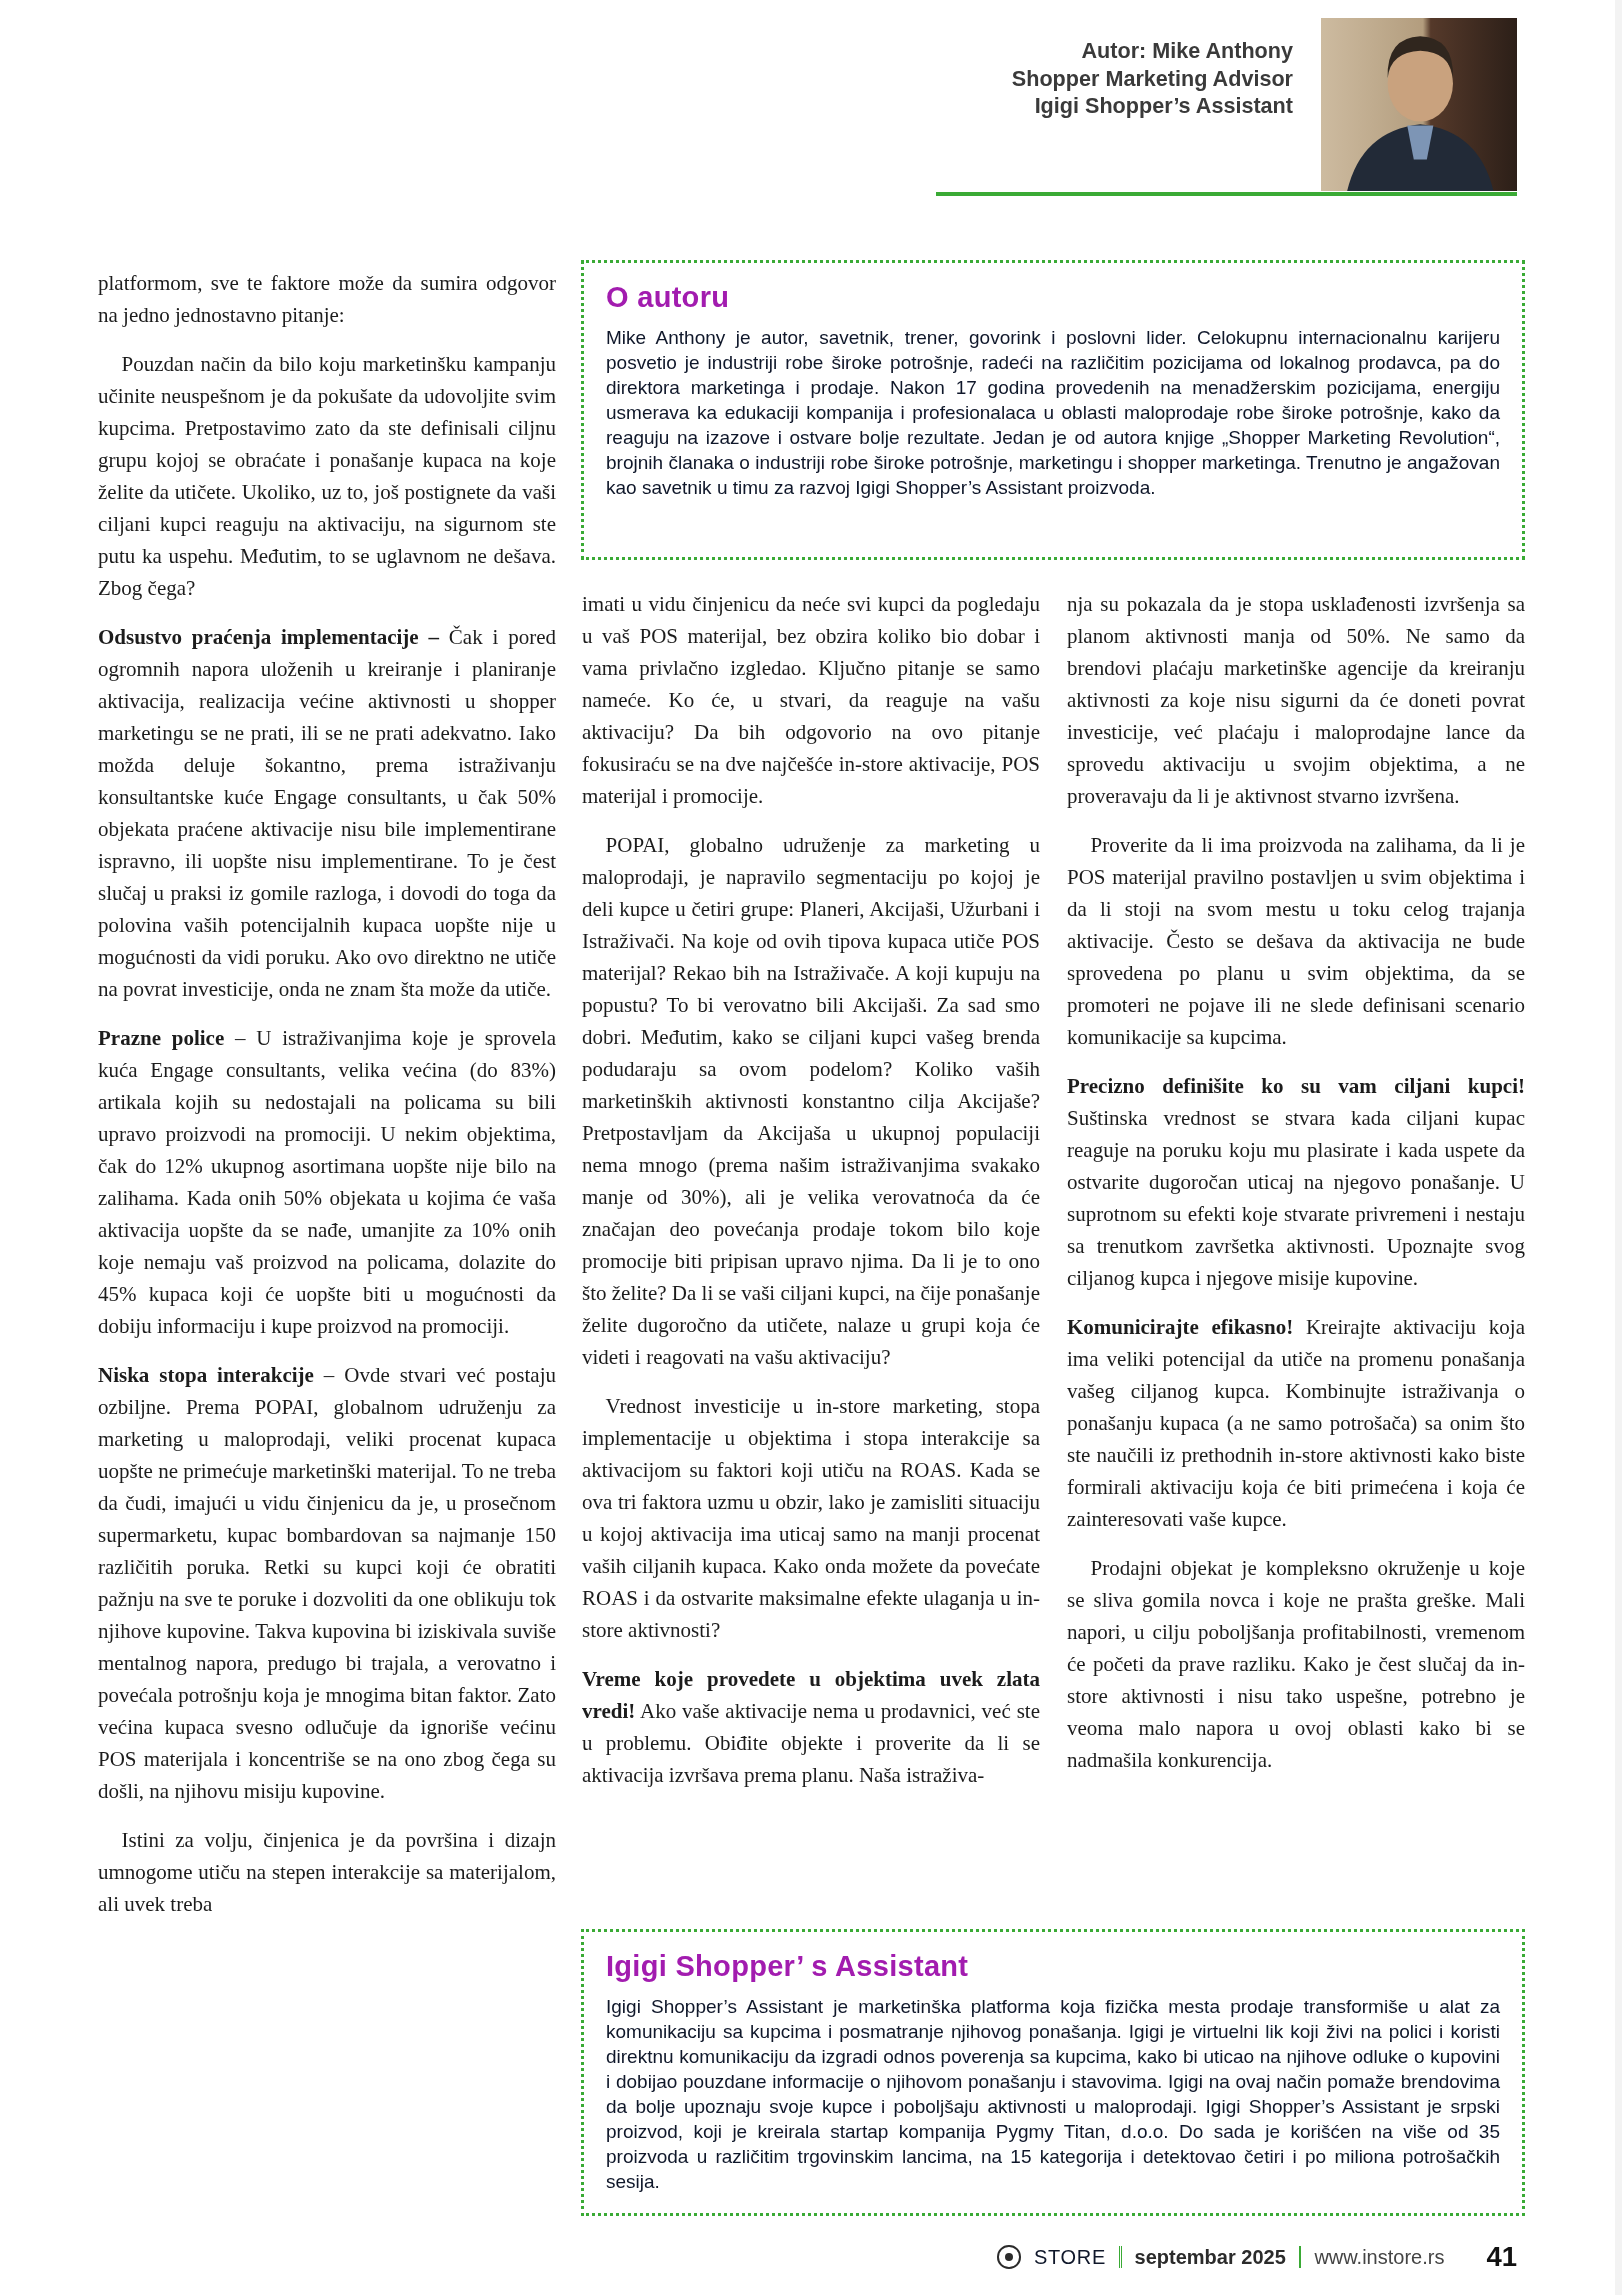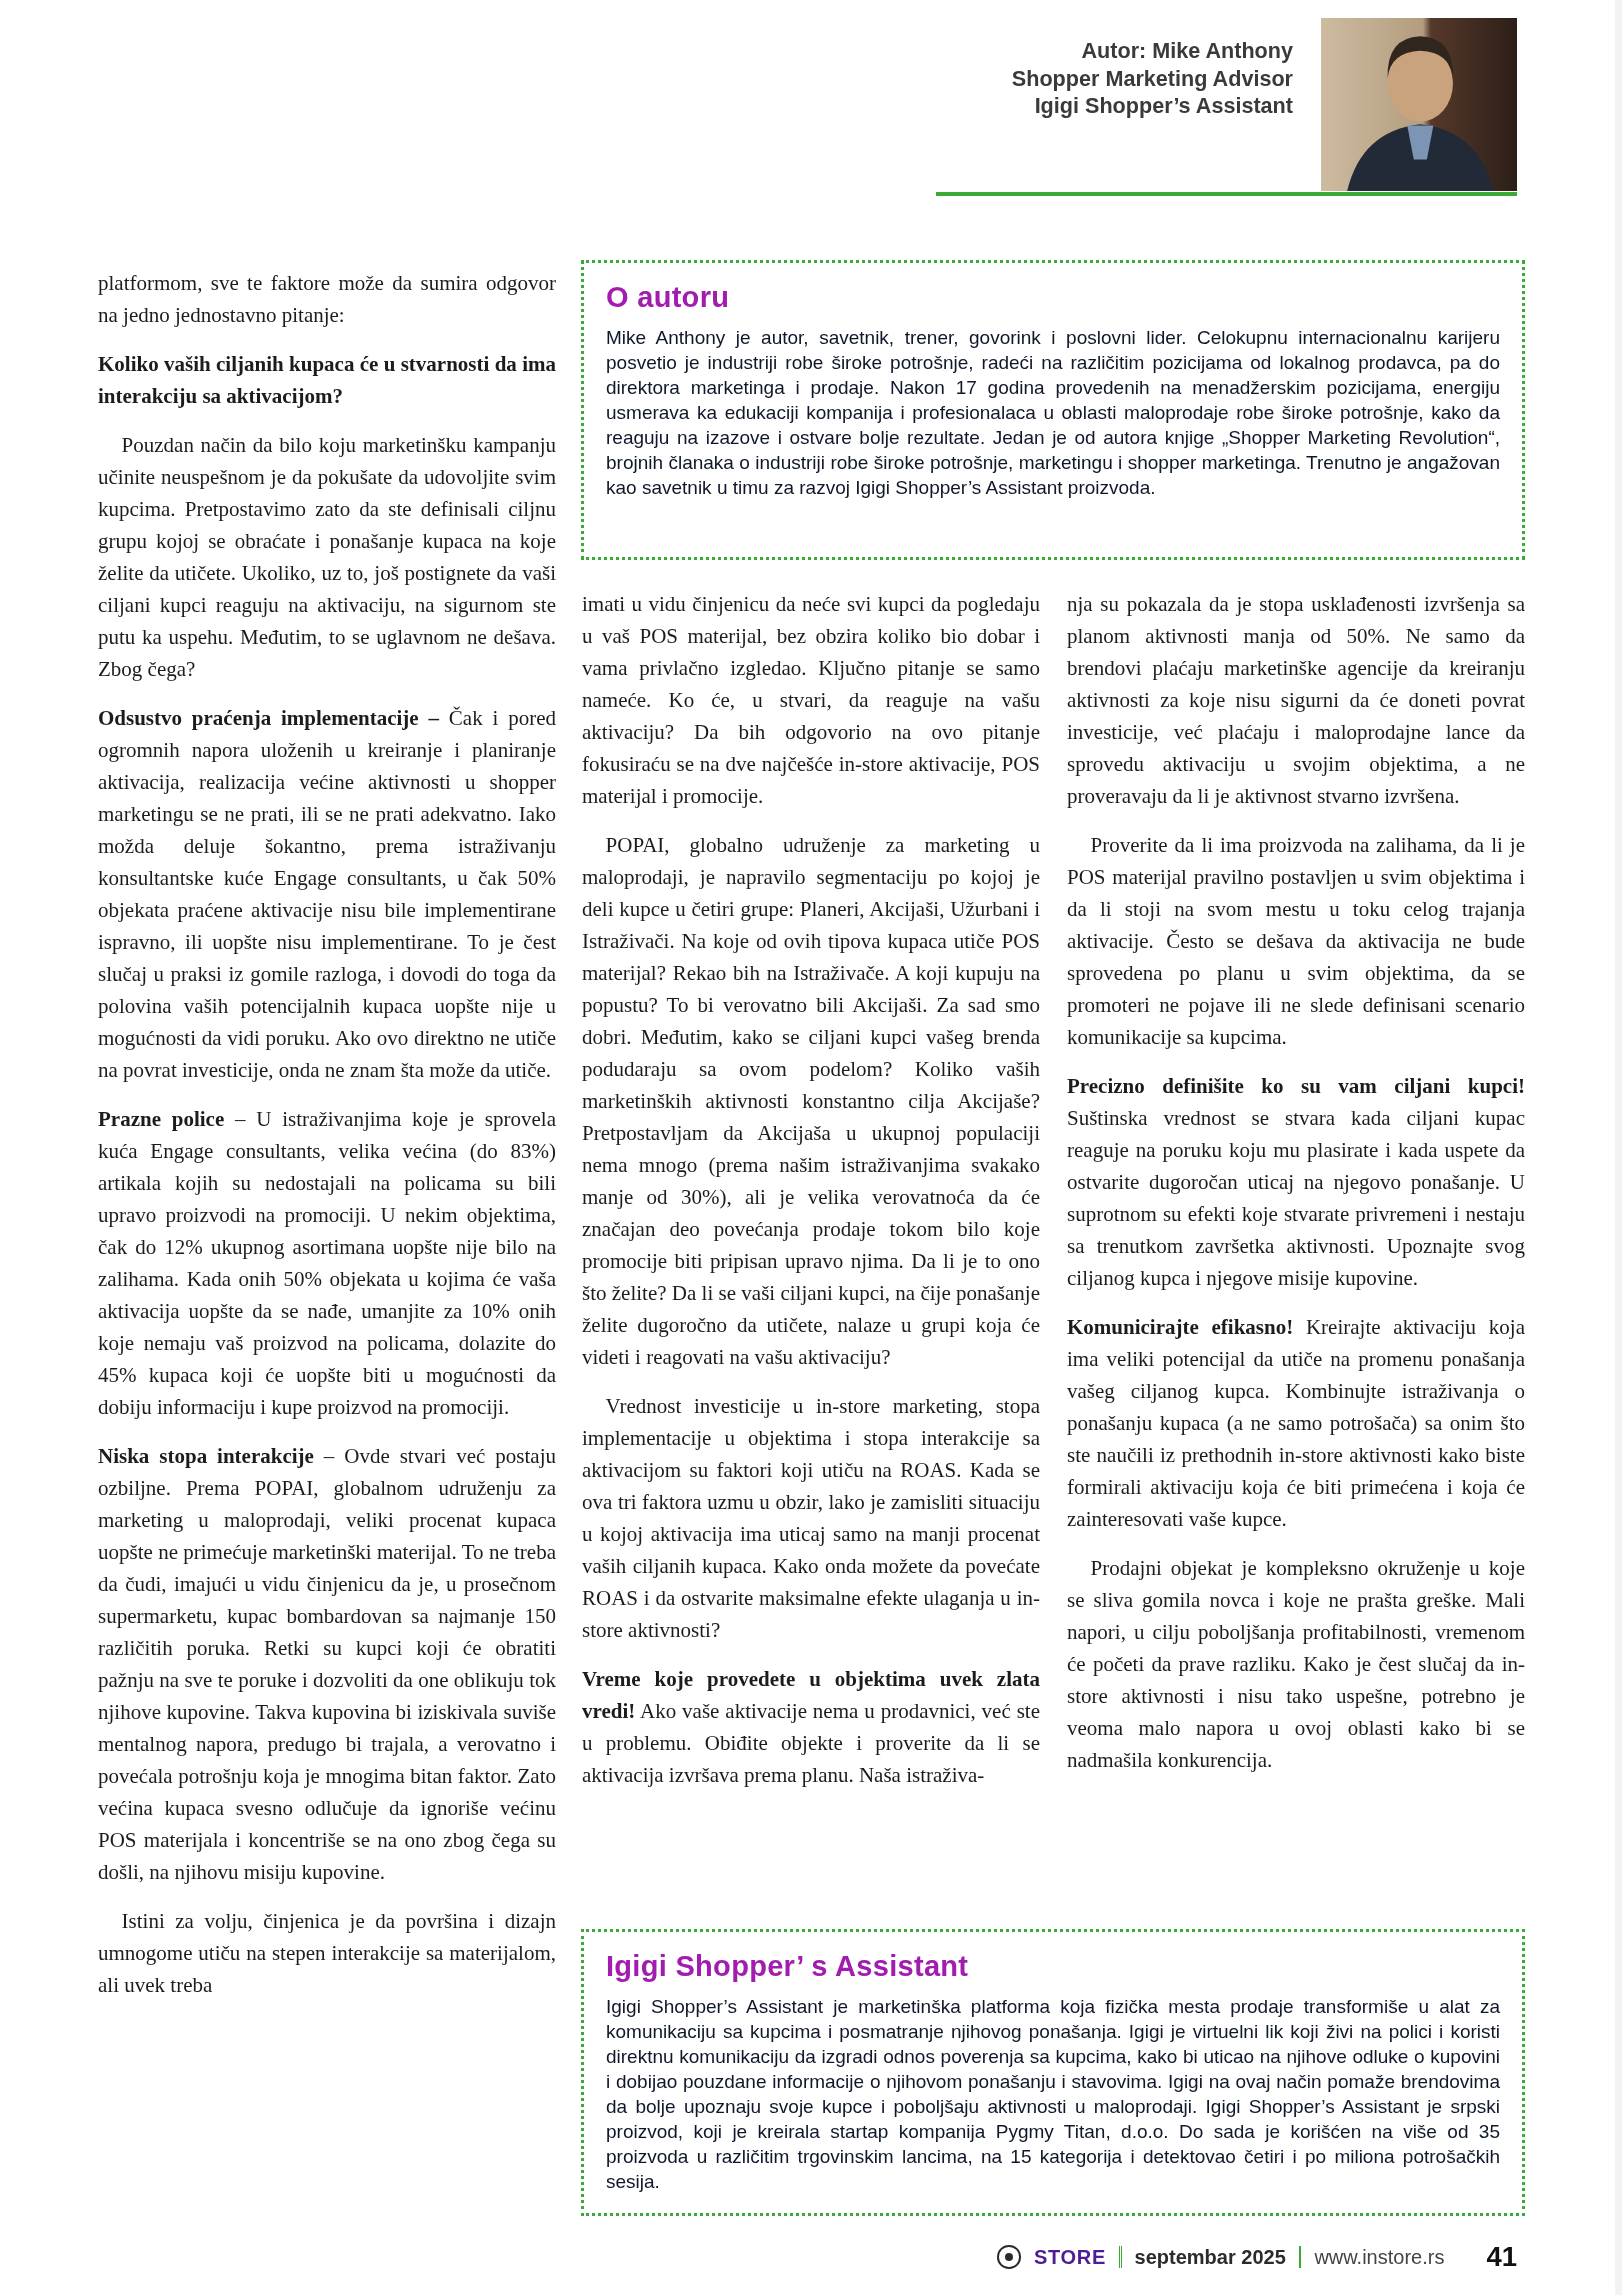--- a/index.html
+++ b/index.html
@@ -76,21 +76,21 @@
   }
   .logo-circle{
     width:23.6px;height:23.6px;border-radius:50%;
     border:2.6px solid #2b2b2b;
     display:inline-flex;align-items:center;justify-content:center;
     flex:0 0 auto;
   }
   .logo-circle::after{
     content:"";width:7.9px;height:7.9px;border-radius:50%;background:#2b2b2b;
   }
-  .f-brand{font-weight:bold;color:#4c1d95;letter-spacing:0.7px;}
+  .f-brand{font-weight:normal;color:#0f172a;letter-spacing:0.7px;}
   .sep{
     width:2.6px;height:22px;flex:0 0 auto;
     border-left:1.3px solid var(--green);
     border-right:1.3px solid var(--green);
   }
   .f-date{font-weight:bold;color:#2b2b2b;}
   .f-url{color:#444;}
   .page-num{
     margin-left:29px;
     font-family:"Liberation Sans", sans-serif;
@@ -128,21 +128,20 @@
 
   <div class="green-rule"></div>
 
   <div class="info-box about-box">
     <div class="box-title">O autoru</div>
     <div class="box-body">Mike Anthony je autor, savetnik, trener, govorink i poslovni lider. Celokupnu internacionalnu karijeru posvetio je industriji robe široke potrošnje, radeći na različitim pozicijama od lokalnog prodavca, pa do direktora marketinga i prodaje. Nakon 17 godina provedenih na menadžerskim pozicijama, energiju usmerava ka edukaciji kompanija i profesionalaca u oblasti maloprodaje robe široke potrošnje, kako da reaguju na izazove i ostvare bolje rezultate. Jedan je od autora knjige „Shopper Marketing Revolution“, brojnih članaka o industriji robe široke potrošnje, marketingu i shopper marketinga. Trenutno je angažovan kao savetnik u timu za razvoj Igigi Shopper’s Assistant proizvoda.</div>
   </div>
 
   <div class="col col-left">
     <p class="para"><span>platformom, sve te faktore može da sumira odgovor na jedno jednostavno pitanje:</span></p>
-    <p class="para head"><b>Koliko vaših ciljanih kupaca će u stvarnosti da ima interakciju sa aktivacijom?</b></p>
     <p class="para indent"><span>Pouzdan način da bilo koju marketinšku kampanju učinite neuspešnom je da pokušate da udovoljite svim kupcima. Pretpostavimo zato da ste definisali ciljnu grupu kojoj se obraćate i ponašanje kupaca na koje želite da utičete. Ukoliko, uz to, još postignete da vaši ciljani kupci reaguju na aktivaciju, na sigurnom ste putu ka uspehu. Međutim, to se uglavnom ne dešava. Zbog čega?</span></p>
     <p class="para"><b>Odsustvo praćenja implementacije –</b><span> Čak i pored ogromnih napora uloženih u kreiranje i planiranje aktivacija, realizacija većine aktivnosti u shopper marketingu se ne prati, ili se ne prati adekvatno. Iako možda deluje šokantno, prema istraživanju konsultantske kuće Engage consultants, u čak 50% objekata praćene aktivacije nisu bile implementirane ispravno, ili uopšte nisu implementirane. To je čest slučaj u praksi iz gomile razloga, i dovodi do toga da polovina vaših potencijalnih kupaca uopšte nije u mogućnosti da vidi poruku. Ako ovo direktno ne utiče na povrat investicije, onda ne znam šta može da utiče.</span></p>
     <p class="para"><b>Prazne police</b><span> – U istraživanjima koje je sprovela kuća Engage consultants, velika većina (do 83%) artikala kojih su nedostajali na policama su bili upravo proizvodi na promociji. U nekim objektima, čak do 12% ukupnog asortimana uopšte nije bilo na zalihama. Kada onih 50% objekata u kojima će vaša aktivacija uopšte da se nađe, umanjite za 10% onih koje nemaju vaš proizvod na policama, dolazite do 45% kupaca koji će uopšte biti u mogućnosti da dobiju informaciju i kupe proizvod na promociji.</span></p>
     <p class="para"><b>Niska stopa interakcije</b><span> – Ovde stvari već postaju ozbiljne. Prema POPAI, globalnom udruženju za marketing u maloprodaji, veliki procenat kupaca uopšte ne primećuje marketinški materijal. To ne treba da čudi, imajući u vidu činjenicu da je, u prosečnom supermarketu, kupac bombardovan sa najmanje 150 različitih poruka. Retki su kupci koji će obratiti pažnju na sve te poruke i dozvoliti da one oblikuju tok njihove kupovine. Takva kupovina bi iziskivala suviše mentalnog napora, predugo bi trajala, a verovatno i povećala potrošnju koja je mnogima bitan faktor. Zato većina kupaca svesno odlučuje da ignoriše većinu POS materijala i koncentriše se na ono zbog čega su došli, na njihovu misiju kupovine.</span></p>
     <p class="para indent"><span>Istini za volju, činjenica je da površina i dizajn umnogome utiču na stepen interakcije sa materijalom, ali uvek treba</span></p>
   </div>
 
   <div class="col col-mid">
     <p class="para"><span>imati u vidu činjenicu da neće svi kupci da pogledaju u vaš POS materijal, bez obzira koliko bio dobar i vama privlačno izgledao. Ključno pitanje se samo nameće. Ko će, u stvari, da reaguje na vašu aktivaciju? Da bih odgovorio na ovo pitanje fokusiraću se na dve najčešće in-store aktivacije, POS materijal i promocije.</span></p>
     <p class="para indent"><span>POPAI, globalno udruženje za marketing u maloprodaji, je napravilo segmentaciju po kojoj je deli kupce u četiri grupe: Planeri, Akcijaši, Užurbani i Istraživači. Na koje od ovih tipova kupaca utiče POS materijal? Rekao bih na Istraživače. A koji kupuju na popustu? To bi verovatno bili Akcijaši. Za sad smo dobri. Međutim, kako se ciljani kupci vašeg brenda podudaraju sa ovom podelom? Koliko vaših marketinških aktivnosti konstantno cilja Akcijaše? Pretpostavljam da Akcijaša u ukupnoj populaciji nema mnogo (prema našim istraživanjima svakako manje od 30%), ali je velika verovatnoća da će značajan deo povećanja prodaje tokom bilo koje promocije biti pripisan upravo njima. Da li je to ono što želite? Da li se vaši ciljani kupci, na čije ponašanje želite dugoročno da utičete, nalaze u grupi koja će videti i reagovati na vašu aktivaciju?</span></p>

